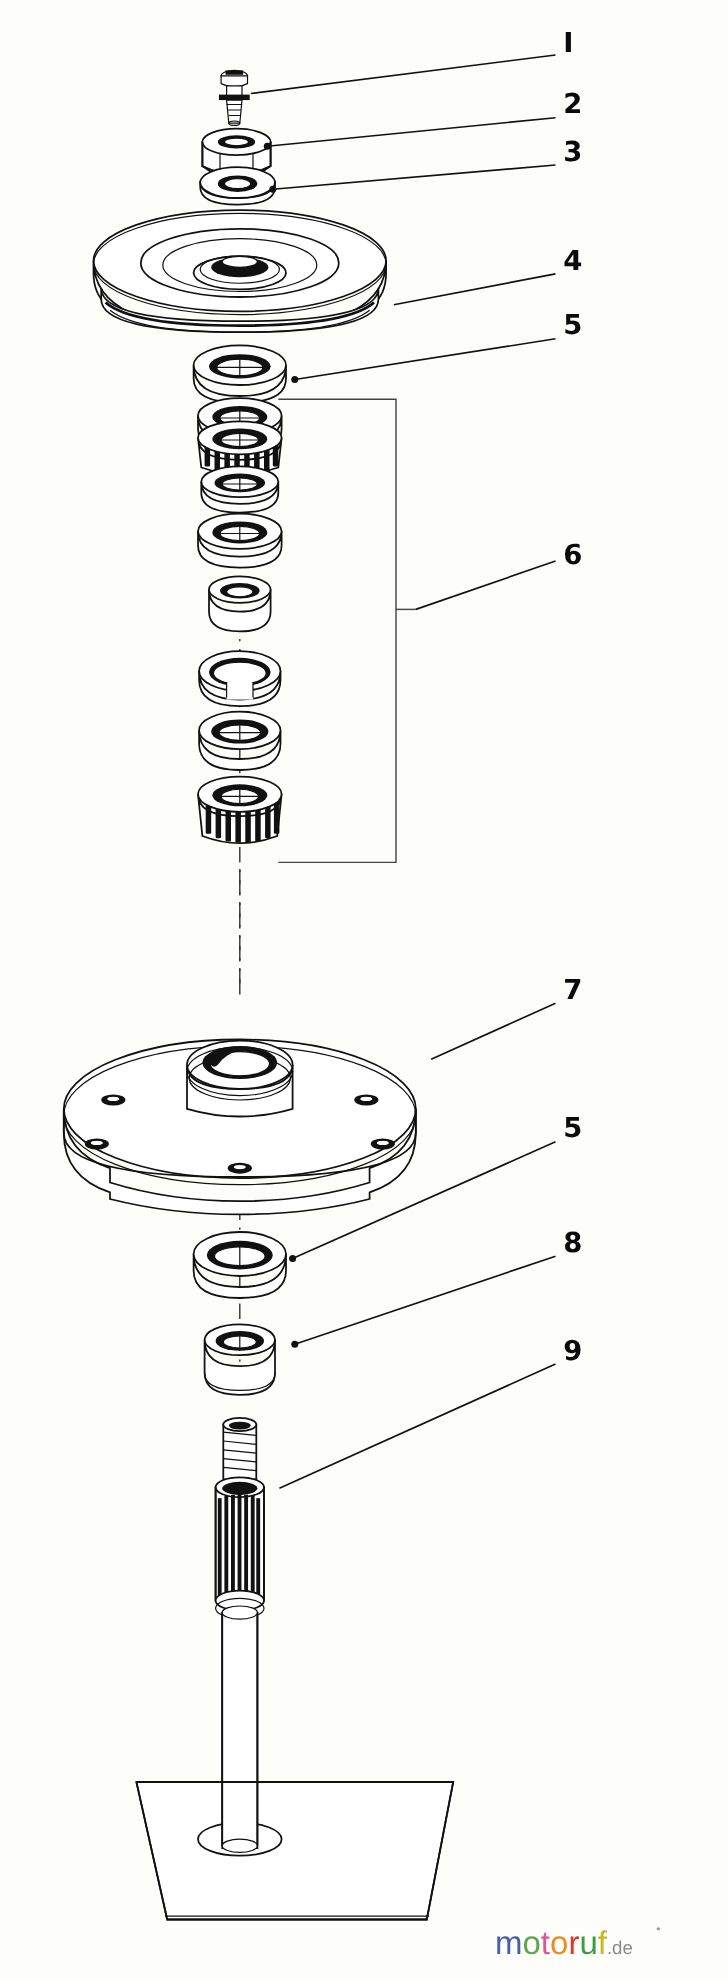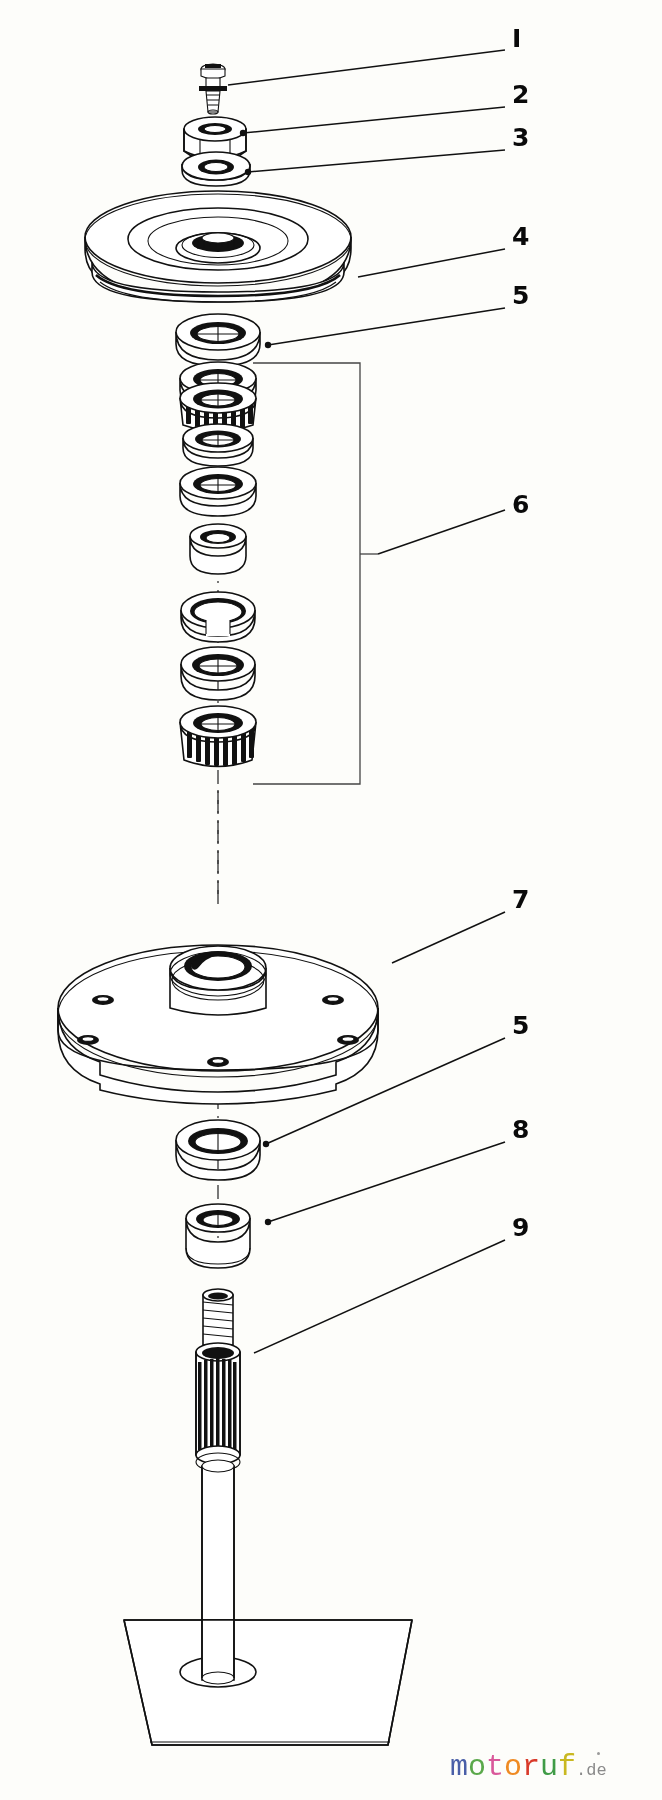--- a/index.html
+++ b/index.html
@@ -35,21 +35,21 @@
     font-size: 25px;
     color: #0a0a0a;
     line-height: 1;
     letter-spacing: 0px;
     user-select: none;
   }
   .watermark {
     position: absolute;
     left: 450px;
     top: 1752px;
-    font-family: Liberation Mono, monospace;
+    font-family: Liberation Sans, sans-serif;
     font-size: 30px;
     line-height: 1;
     white-space: nowrap;
     user-select: none;
   }
   .watermark .wm-l { display: inline-block; }
   .watermark .wm-tld {
     font-size: 17px;
     color: #8a8a8a;
     vertical-align: baseline;

